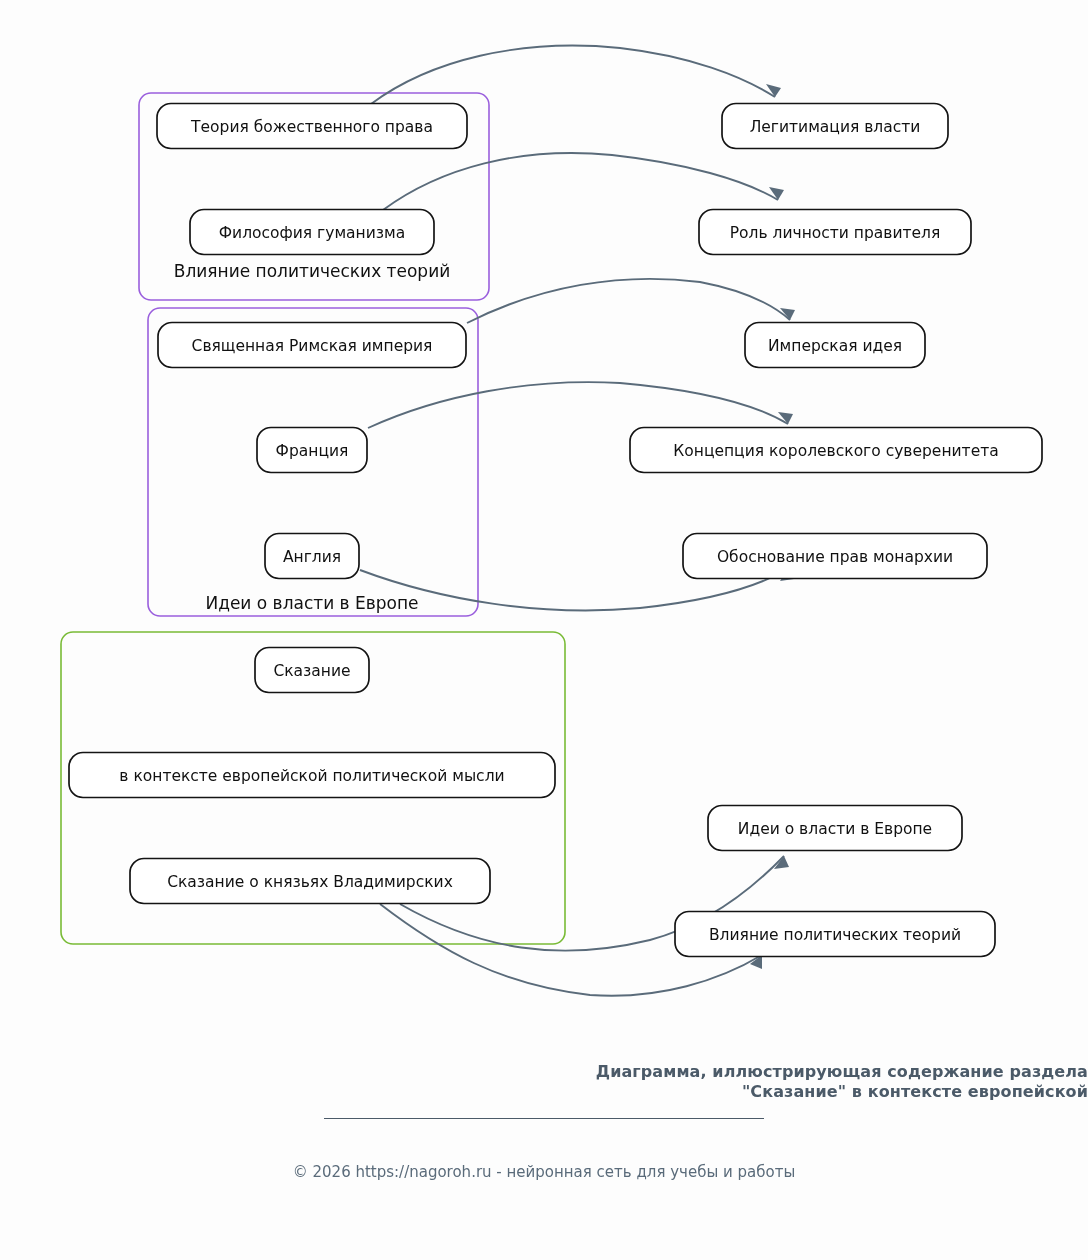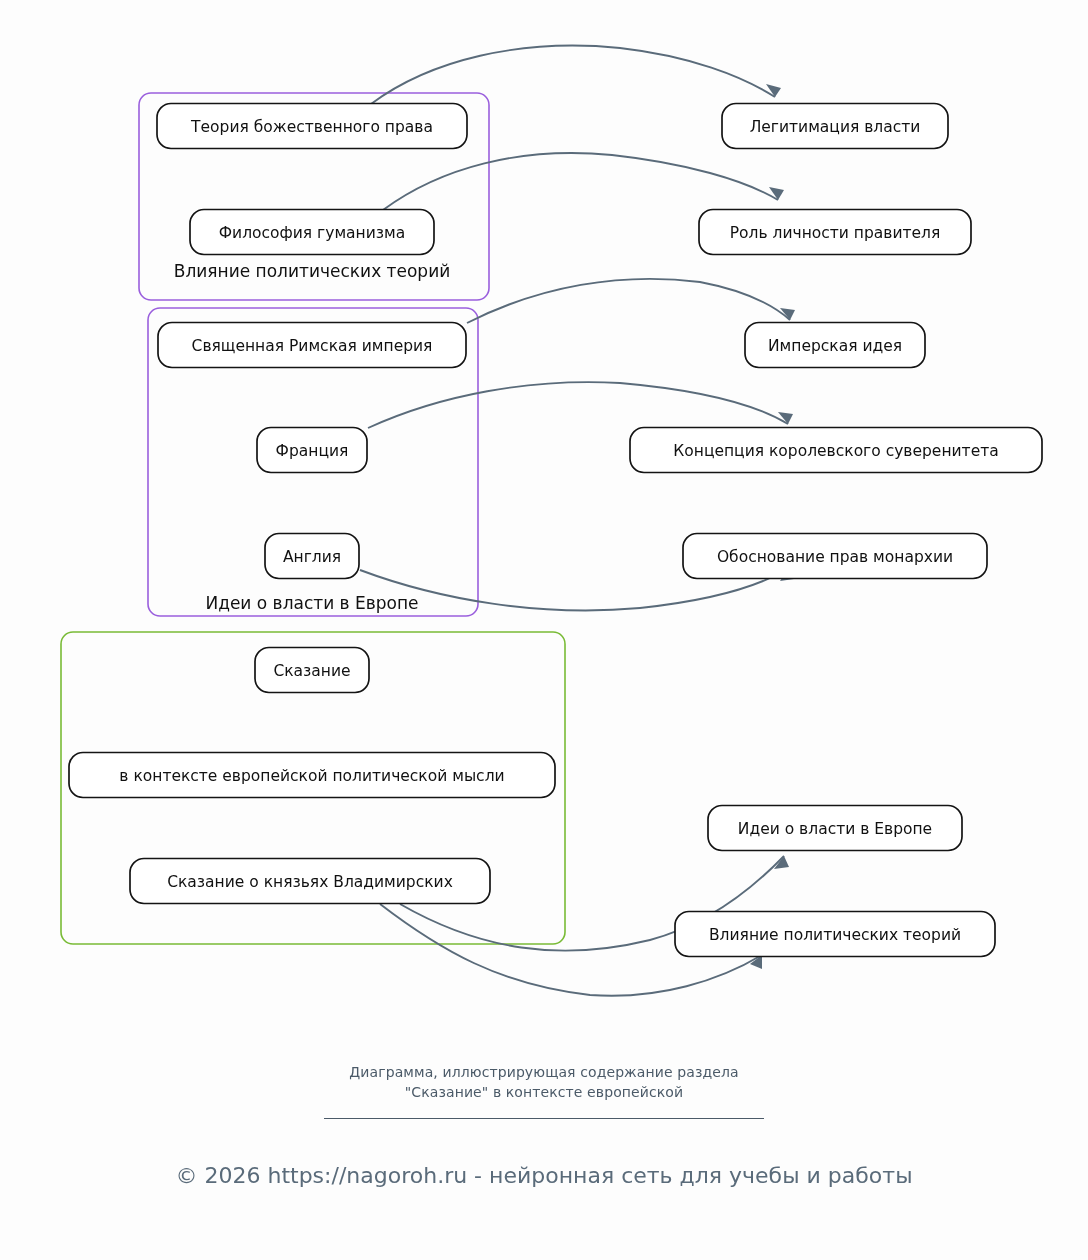--- a/index.html
+++ b/index.html
@@ -58,40 +58,41 @@
   }
   .caption-block {
     position: absolute;
     left: 0;
     top: 1062px;
     width: 1088px;
     text-align: center;
   }
   .caption-line {
     font-family: "DejaVu Sans", "Liberation Sans", sans-serif;
-    font-size: 14px;
-    font-weight: normal;
+    font-size: 16px;
+    font-weight: bold;
     color: #4b5a68;
     line-height: 20px;
     letter-spacing: 0.1px;
+    text-align: right;
   }
   .divider {
     width: 440px;
     height: 0;
     border-top: 1.6px solid #4b5a68;
     margin: 16px auto 0 auto;
   }
   .footer {
     position: absolute;
     left: 0;
     top: 1163px;
     width: 1088px;
     text-align: center;
     font-family: "DejaVu Sans", "Liberation Sans", sans-serif;
-    font-size: 22px;
+    font-size: 15px;
     color: #5a6b7a;
   }
 </style>
 </head>
 <body>
 
 <svg id="canvas" viewBox="0 0 1088 1260">
   <g id="clusters-layer">
       <rect x="139" y="93" width="350" height="207" rx="12" ry="12" class="cluster-rect" stroke="#9a5fdd"></rect>
       <rect x="148" y="308" width="330" height="308" rx="12" ry="12" class="cluster-rect" stroke="#9a5fdd"></rect>

